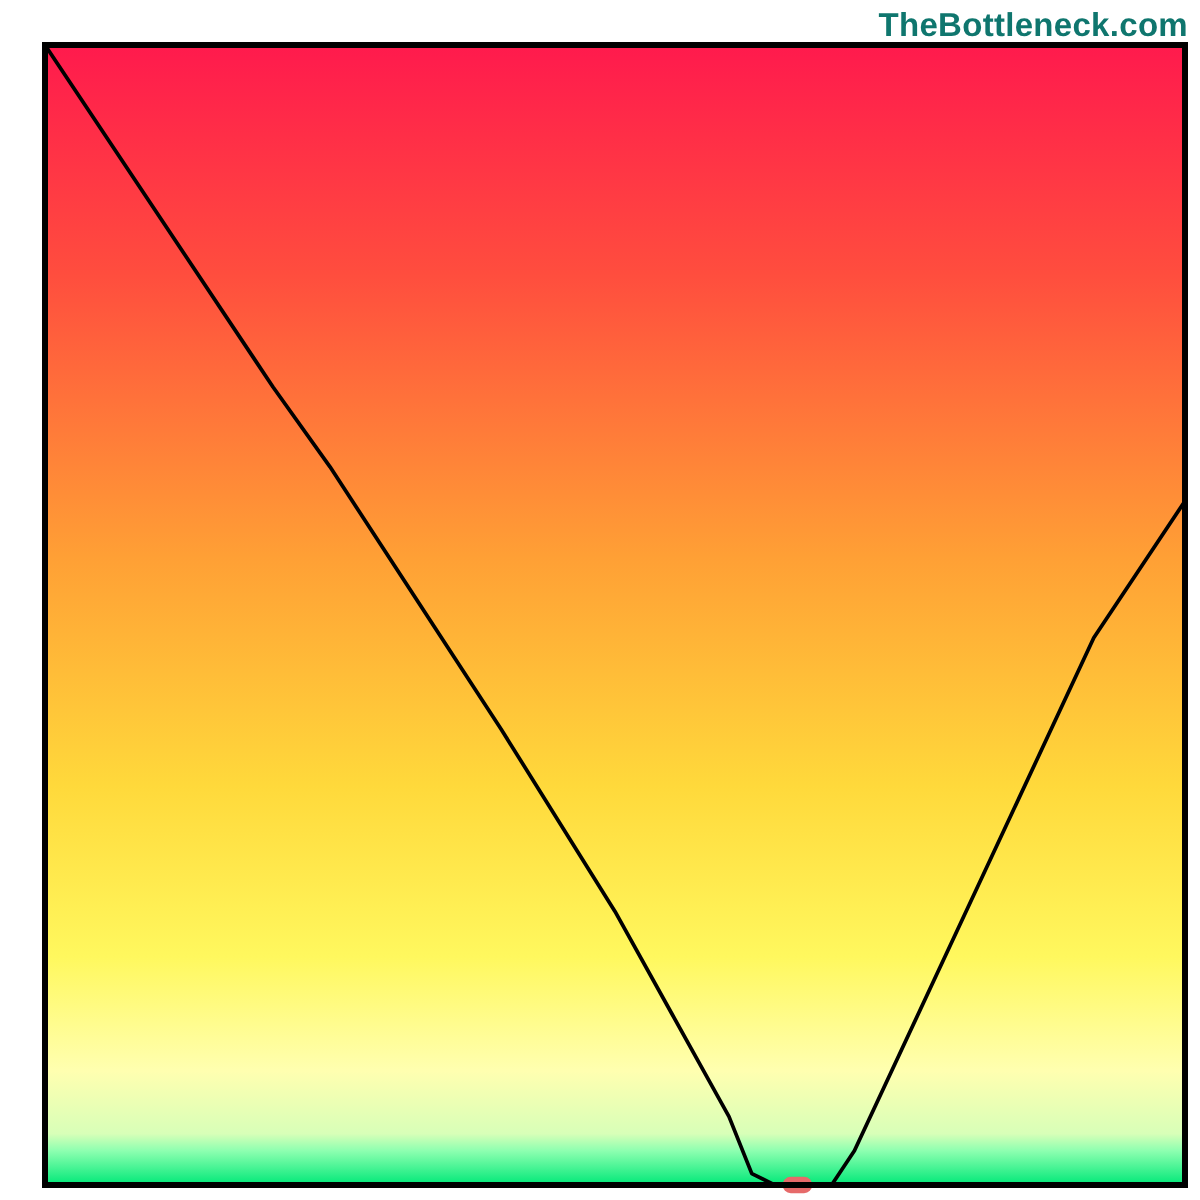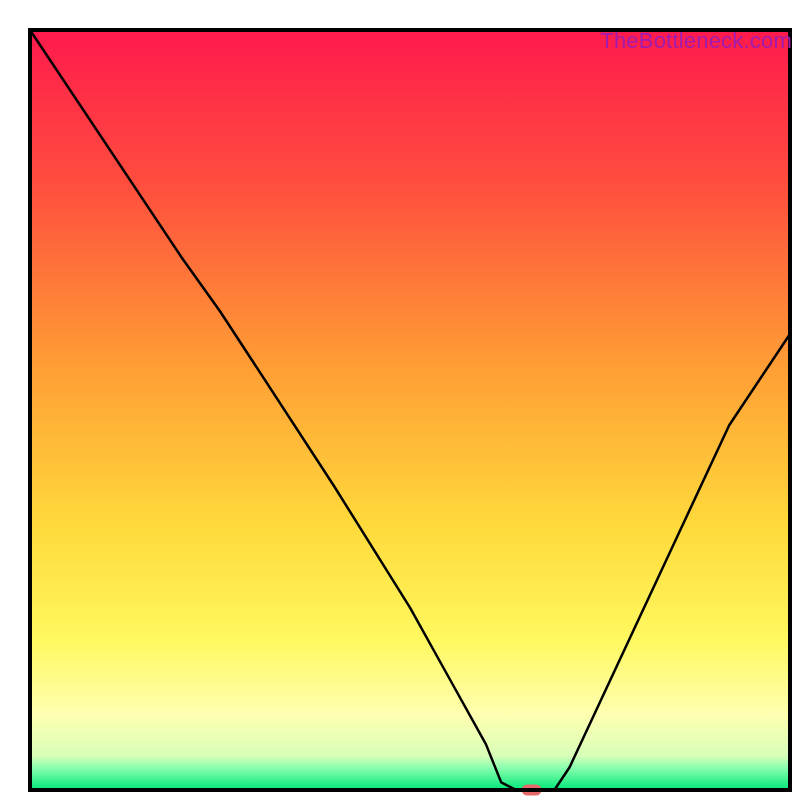--- a/index.html
+++ b/index.html
@@ -13,24 +13,23 @@
   .container {
     position: relative;
     width: 800px;
     height: 800px;
   }
   .watermark {
     position: absolute;
     top: 4px;
     right: 8px;
     font-size: 22px;
-    color: #a21caf;
-    font-weight: 400;
+    color: #0f766e;
+    font-weight: 700;
     letter-spacing: 0.2px;
-    margin-top: 24px;
   }
   svg {
     display: block;
   }
 </style>
 </head>
 <body>
 
 <div class="container">
   <div class="watermark">TheBottleneck.com</div>

